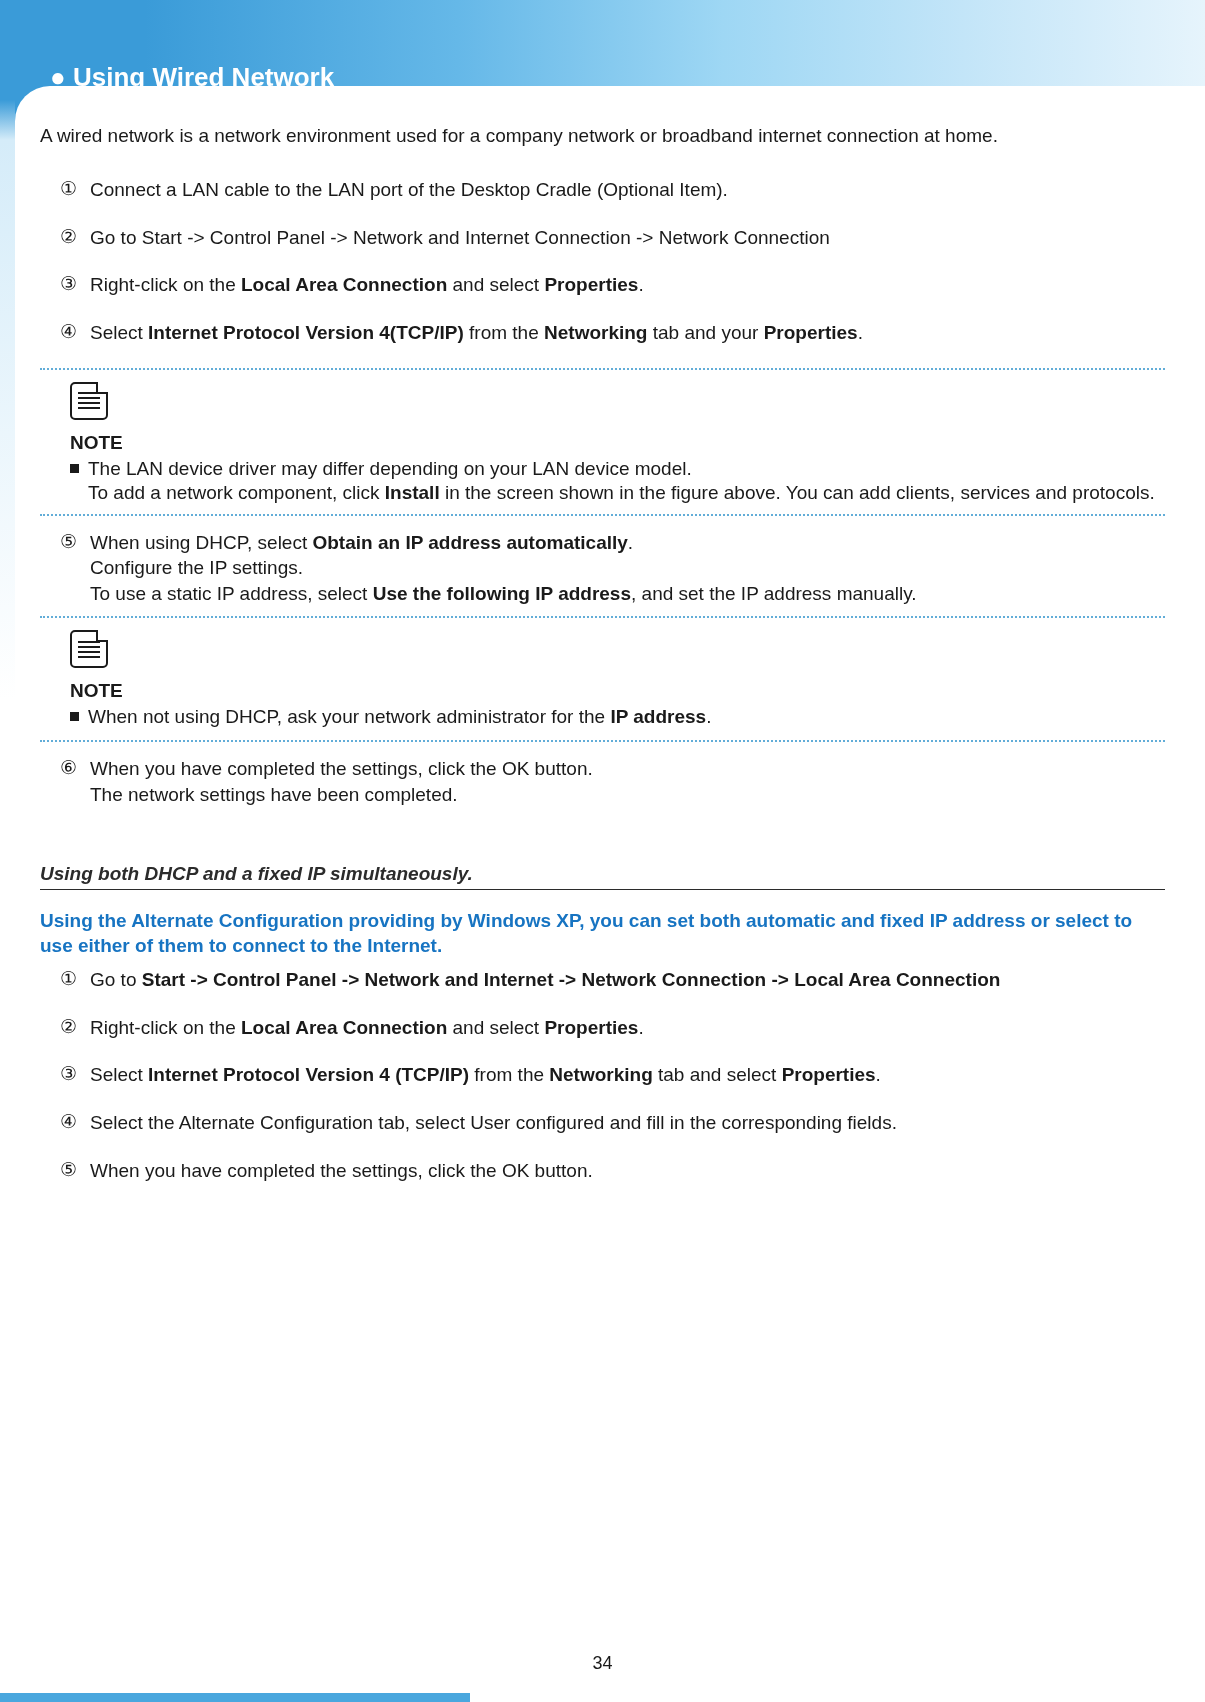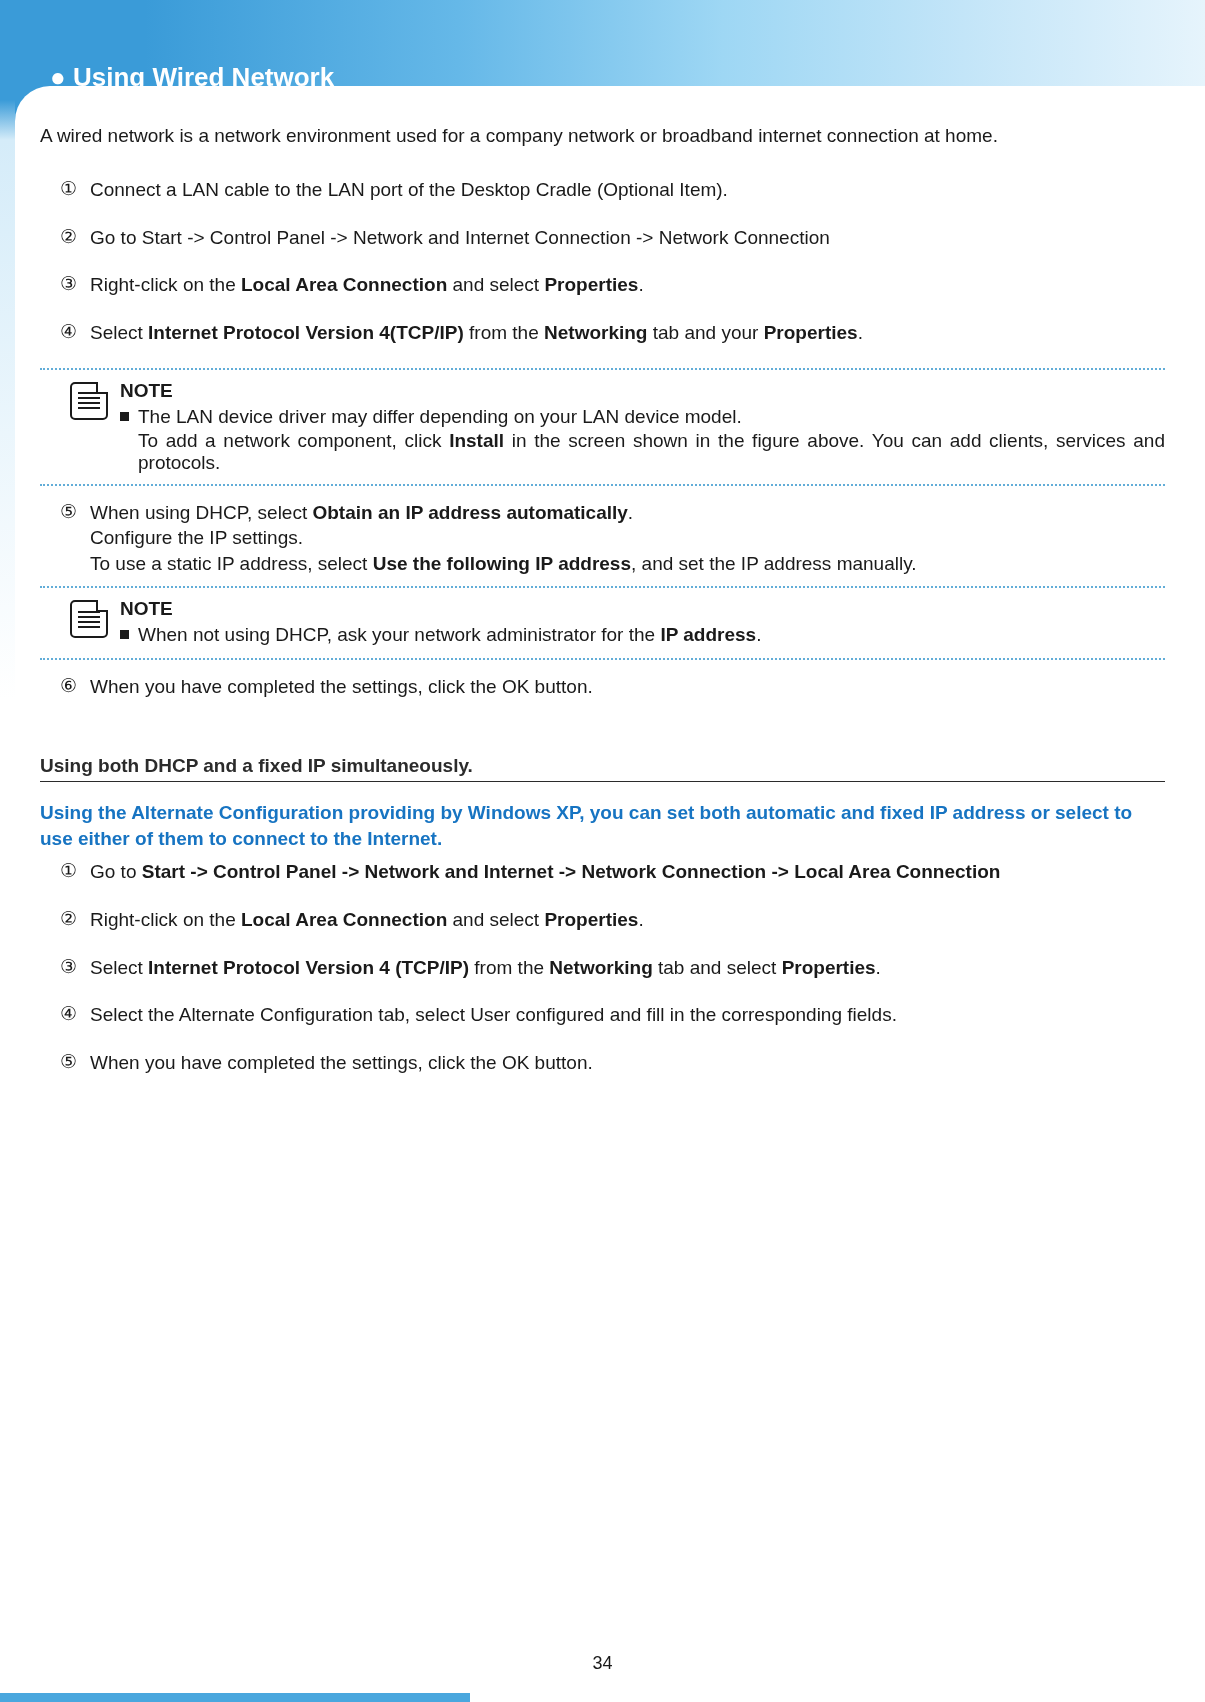--- a/index.html
+++ b/index.html
@@ -63,21 +63,21 @@
     left: 0;
     top: 0;
     font-size: 19px;
   }
   .note-box {
     border-top: 2px dotted #62add8;
     border-bottom: 2px dotted #62add8;
     padding: 10px 0 10px 0;
     margin: 10px 0 14px 0;
   }
-  .note-row { display: flex; align-items: flex-start; gap: 12px; padding-left: 30px; }
+  .note-row { display: flex; align-items: flex-start; gap: 12px; padding-left: 30px; flex-direction: column; }
   .note-icon-wrap { flex: 0 0 auto; margin-top: 2px; }
   .note-icon {
     width: 38px;
     height: 38px;
     border: 2px solid #1a1a1a;
     border-radius: 5px;
     position: relative;
     display: flex;
     flex-direction: column;
     justify-content: center;
@@ -104,20 +104,21 @@
   .note-bullet { position: relative; padding-left: 18px; margin-bottom: 2px; }
   .note-bullet .sq { position: absolute; left: 0; top: 6px; width: 9px; height: 9px; background: #1a1a1a; }
   .note-sub { padding-left: 18px; text-align: justify; }
   .section2 { margin-top: 55px; }
   .sect2-heading {
     font-weight: bold;
     color: #2b2b2b;
     border-bottom: 1px solid #2b2b2b;
     padding-bottom: 4px;
     margin-bottom: 18px;
+    font-style: italic;
   }
   .sect2-intro {
     color: #1774c2;
     font-weight: bold;
     margin-bottom: 8px;
     line-height: 1.35;
   }
   .pg-number {
     position: absolute;
     bottom: 28px;
@@ -231,20 +232,21 @@
         </div>
       </div>
     </div>
   </div>
 
   <ul class="step-list">
     <li class="step-item">
       <span class="step-marker">⑥</span>
       <div class="step-body">
         <div>When you have completed the settings, click the OK button.</div>
+        <div>The network settings have been completed.</div>
       </div>
     </li>
   </ul>
 
   <div class="section2">
     <div class="sect2-heading">Using both DHCP and a fixed IP simultaneously.</div>
     <div class="sect2-intro">Using the Alternate Configuration providing by Windows XP, you can set both automatic and fixed IP address or select to use either of them to connect to the Internet.</div>
 
     <ul class="step-list">
       <li class="step-item">

